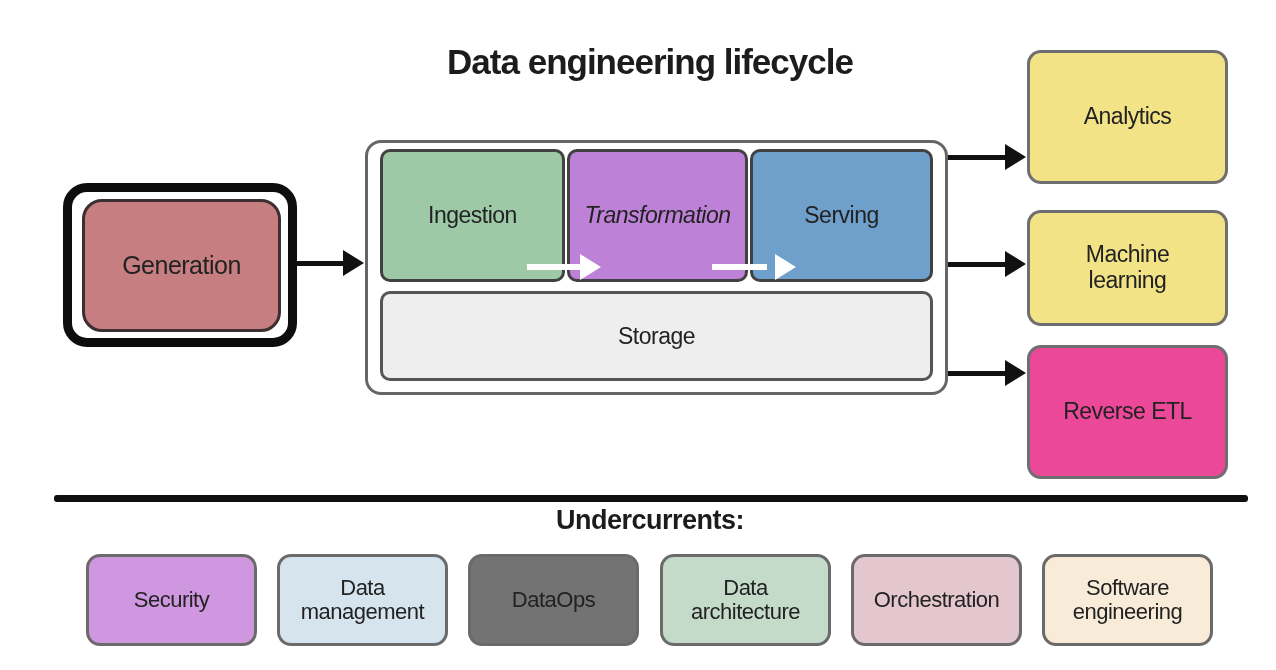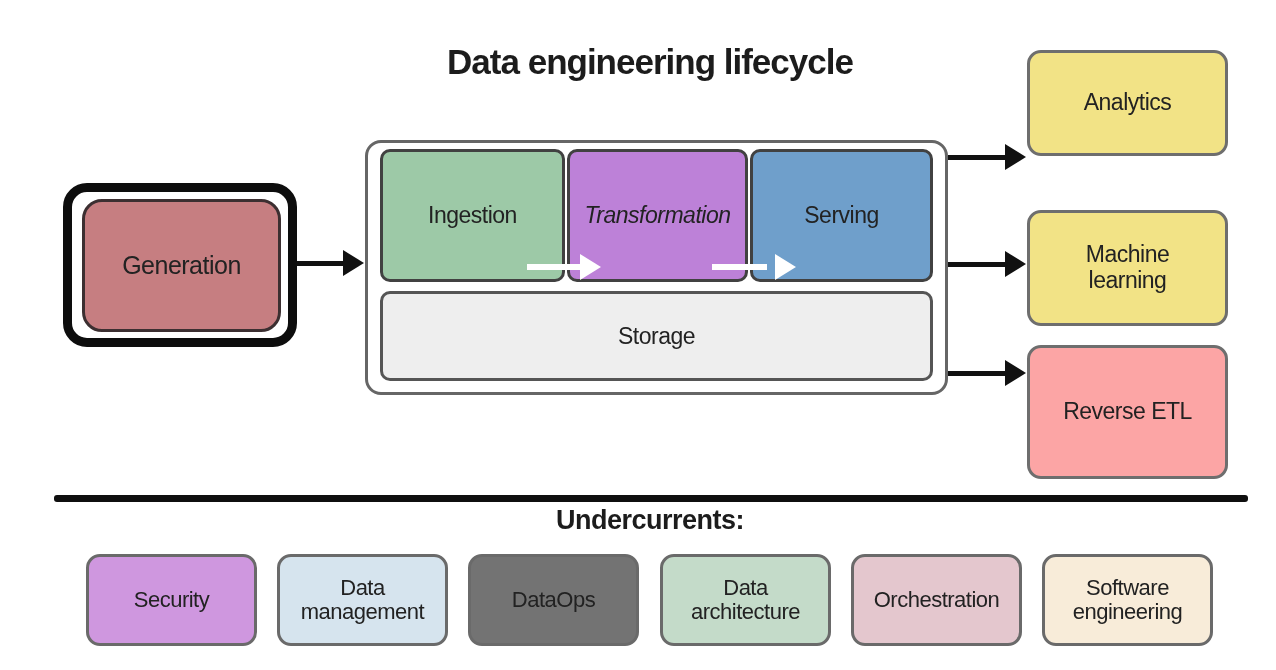--- a/index.html
+++ b/index.html
@@ -43,21 +43,21 @@
   #stage-serving{left:750px;width:183px;}
   #storage{
     left:380px;top:291px;width:553px;height:90px;background:#eeeeee;
     border:3px solid #555;border-radius:10px;font-size:23px;letter-spacing:-0.5px;
   }
   
   .output{
     left:1027px;width:201px;border:3px solid #6e6e6e;border-radius:14px;
     font-size:23px;letter-spacing:-0.5px;line-height:1.12;
   }
-  #output-analytics{top:50px;height:106px;}
+  #output-analytics{top:50px;height:134px;}
   #output-ml{top:210px;height:116px;}
   #output-retl{top:345px;height:134px;}
   .output .lbl{max-width:140px;}
   
   .under{
     top:554px;width:171px;height:92px;border:3px solid #6a6a6a;border-radius:14px;
     font-size:22px;letter-spacing:-0.5px;line-height:1.08;
   }
   .under .lbl{max-width:150px;}
   #under-0{left:86px;text-align:right;} #under-1{left:277px;} #under-2{left:468px;}
@@ -113,21 +113,21 @@
   <div class="abs head head-black" style="left:1005px;top:251px;"></div>
   <div class="abs shaft-black" style="left:948px;top:371px;width:60px;"></div>
   <div class="abs head head-black" style="left:1005px;top:360px;"></div>
 
   <div class="box output" id="output-analytics" style="background-color: rgb(242, 227, 134);">
     <span class="lbl">Analytics</span>
   </div>
   <div class="box output" id="output-ml" style="background-color: rgb(242, 227, 134);">
     <span class="lbl">Machine learning</span>
   </div>
-  <div class="box output" id="output-retl" style="background-color: #fca5a5;">
+  <div class="box output" id="output-retl" style="background-color: #ec4899;">
     <span class="lbl">Reverse ETL</span>
   </div>
 
   <div class="abs" id="divider" style="background-color: rgb(15, 15, 15);"></div>
   <div id="undercurrents-heading">Undercurrents:</div>
 
   <div class="box under" id="under-0" style="background-color: rgb(207, 151, 223);">
     <span class="lbl">Security</span>
   </div>
   <div class="box under" id="under-1" style="background-color: rgb(214, 228, 238);">

